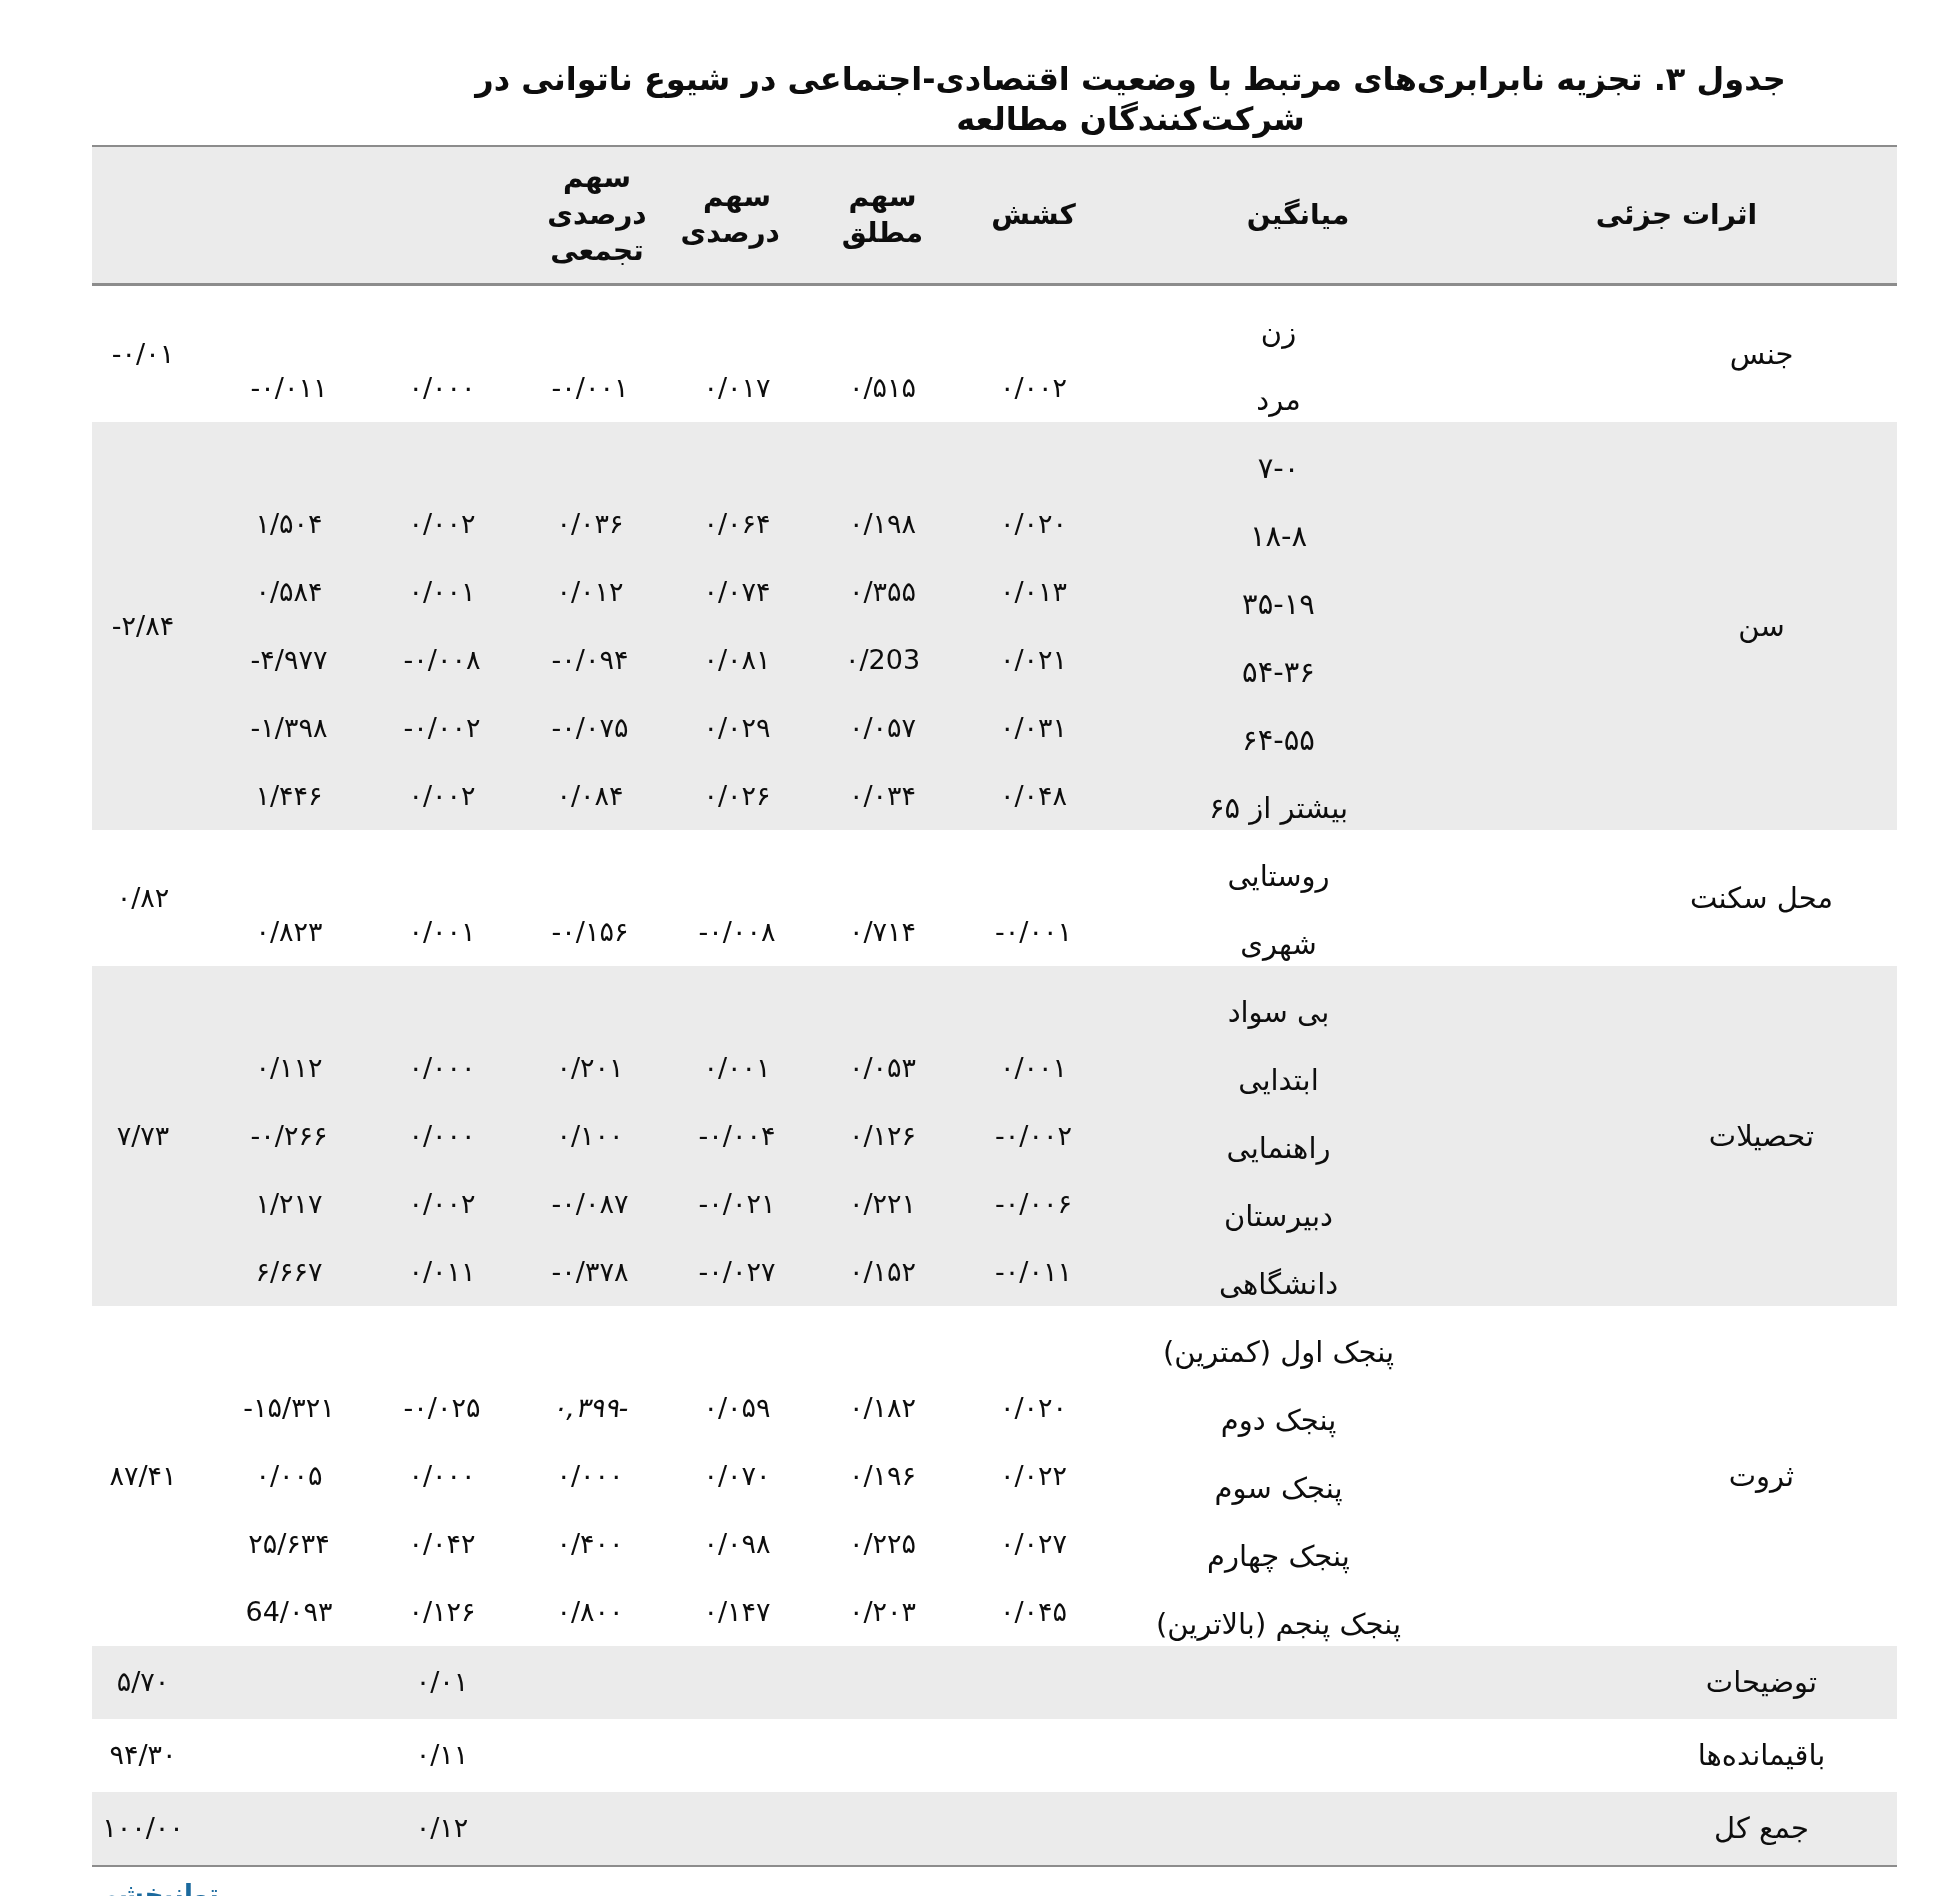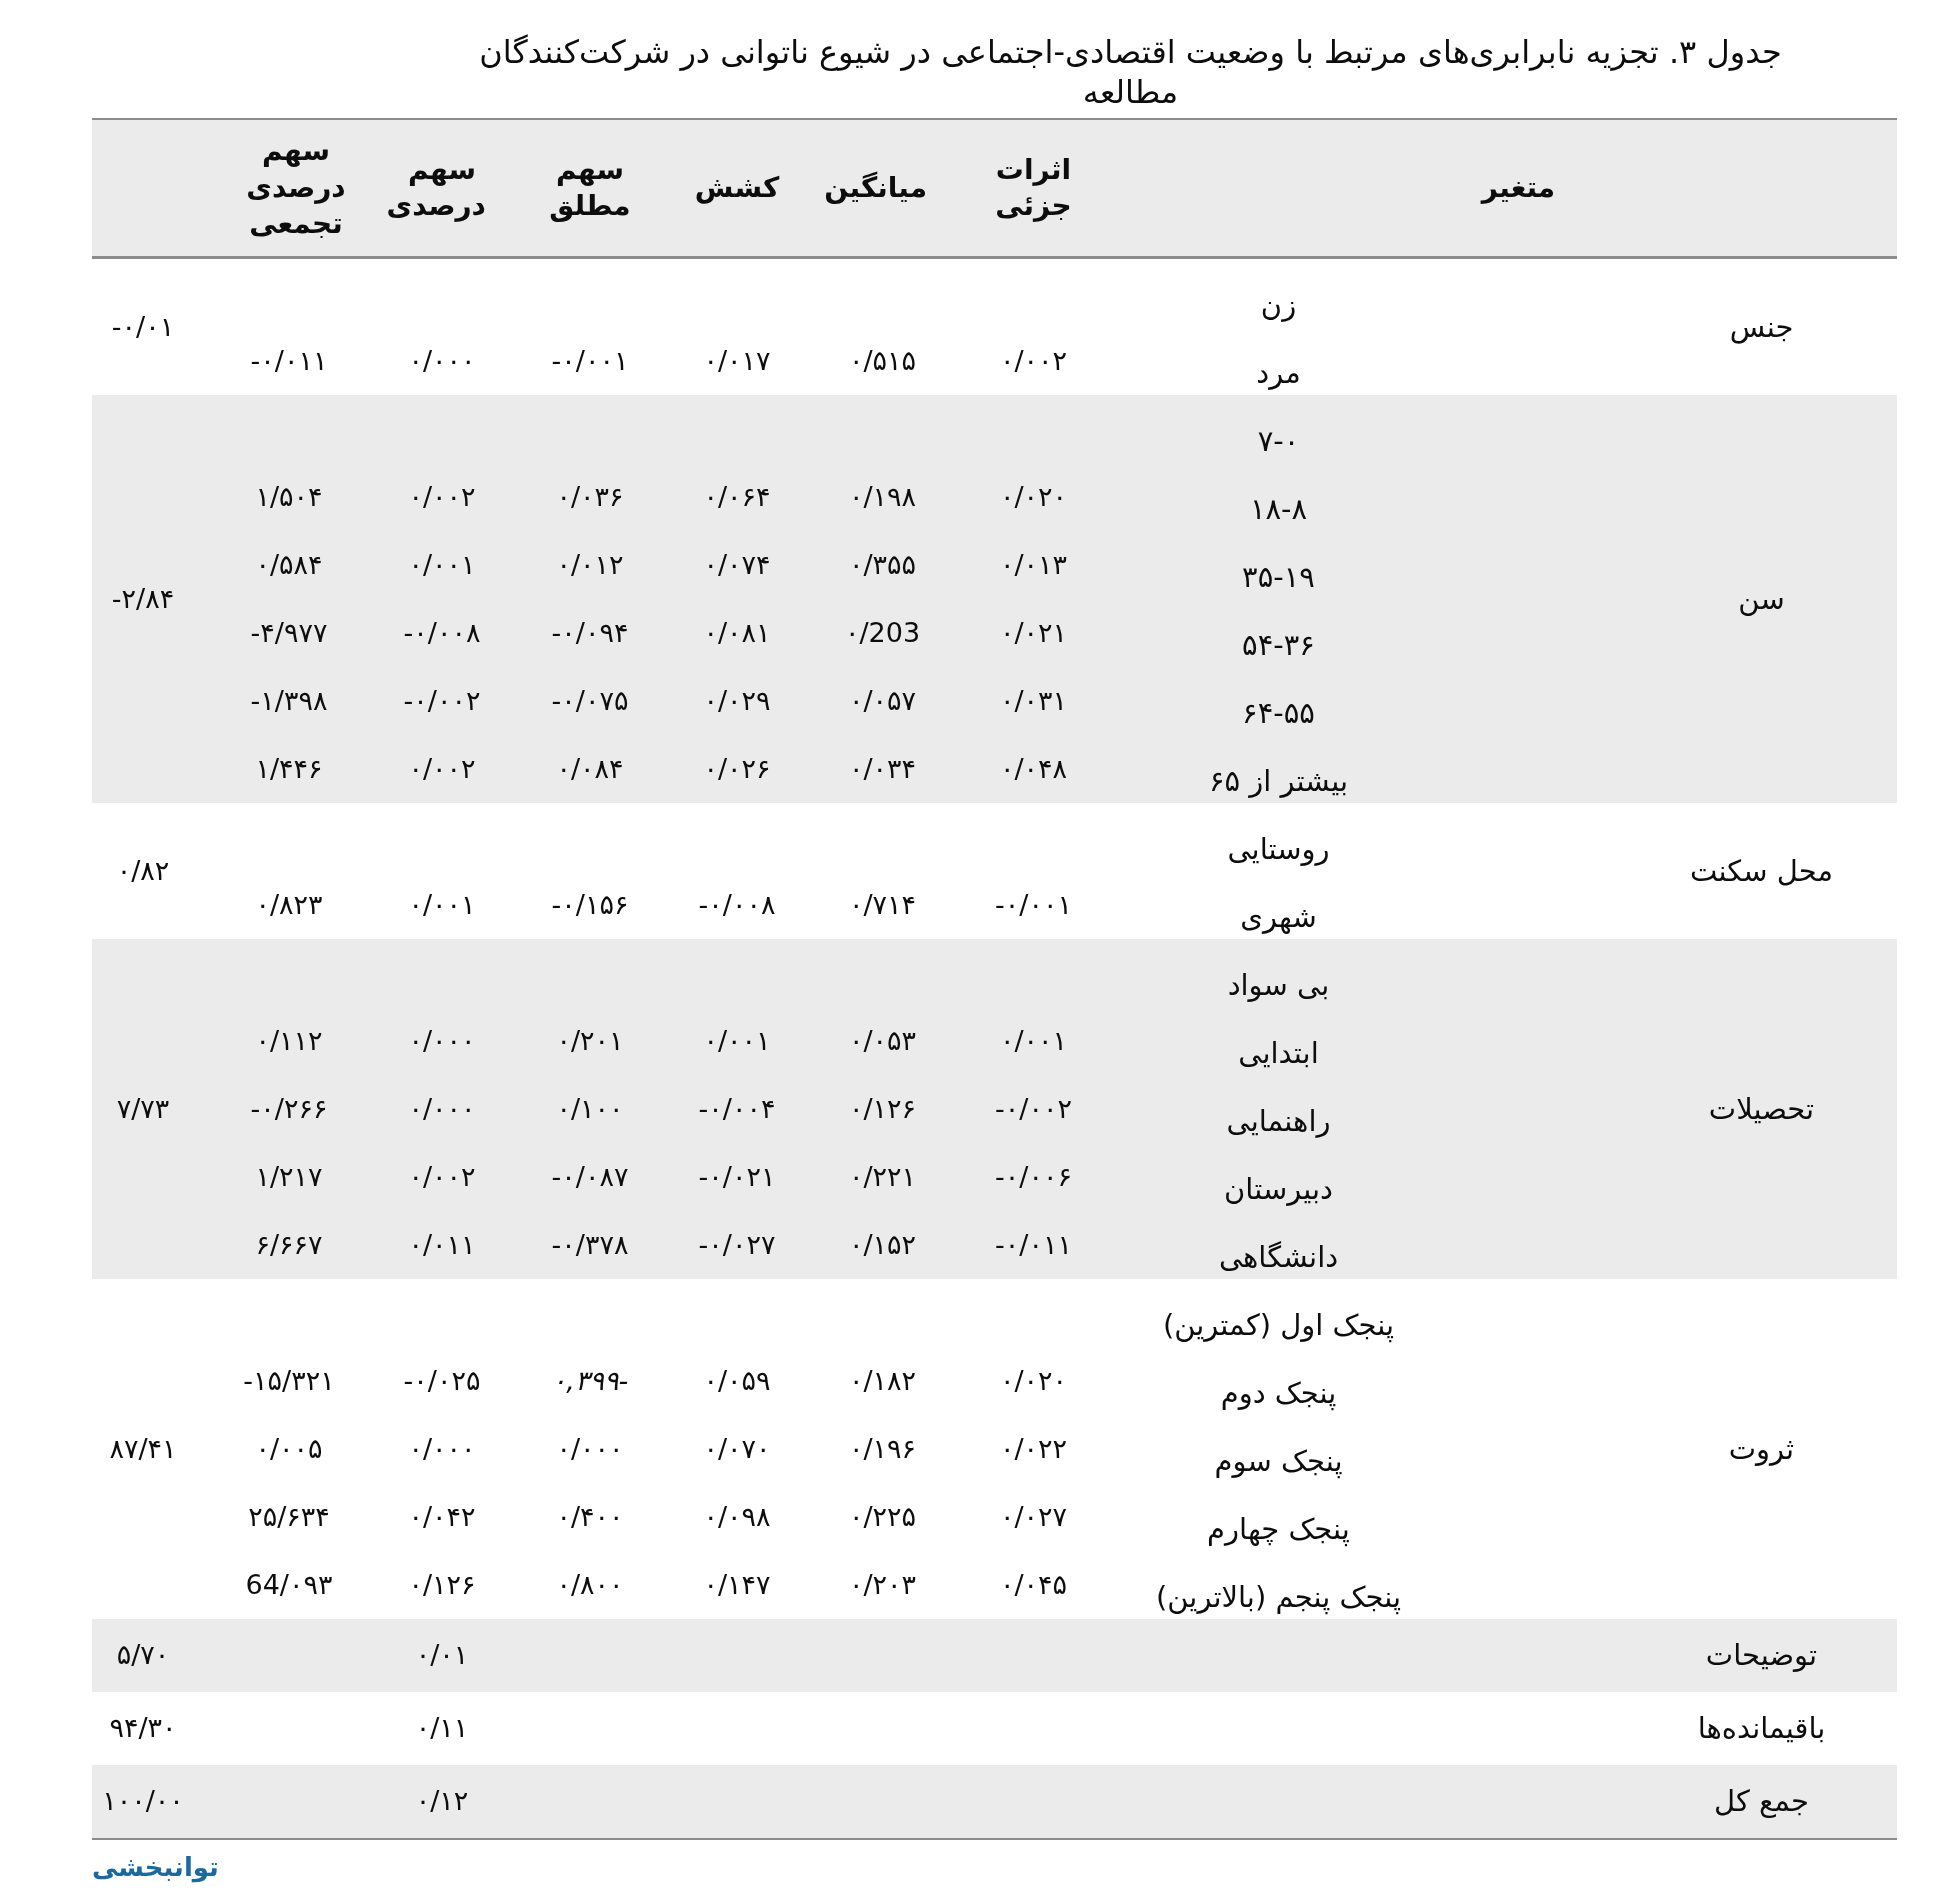--- a/index.html
+++ b/index.html
@@ -10,26 +10,26 @@
   }
   .page {
     position: relative;
     width: 1941px;
     height: 1896px;
     background: #ffffff;
     overflow: hidden;
   }
   .title {
     direction: rtl;
-    padding-top: 32px;
+    padding-top: 59px;
     padding-left: 456px;
     width: 1349px;
     text-align: center;
     font-size: 32px;
-    font-weight: normal;
+    font-weight: bold;
     line-height: 1.25;
     height: 41px;
   }
   .table-wrap {
     margin: 45px 44px 0 92px;
     width: 1805px;
     border-top: 2.9px solid #8c8c8c;
     border-bottom: 2.9px solid #8c8c8c;
     --tracks: 383px 374px 155px 147px 144px 150px 146px 160px 146px;
   }
@@ -91,21 +91,20 @@
 </head>
 <body>
 
 <div class="page">
 
   <div class="title">جدول ۳. تجزیه نابرابری‌های مرتبط با وضعیت اقتصادی-اجتماعی در شیوع ناتوانی در شرکت‌کنندگان مطالعه</div>
 
   <div class="table-wrap">
 
     <div class="header-row">
-      <div class="th var">متغیر</div>
       <div class="th numc">اثرات جزئی</div>
       <div class="th numc">میانگین</div>
       <div class="th numc">کشش</div>
       <div class="th numc">سهم
 مطلق</div>
       <div class="th numc">سهم
 درصدی</div>
       <div class="th cumc">سهم درصدی
 تجمعی</div>
     </div>

